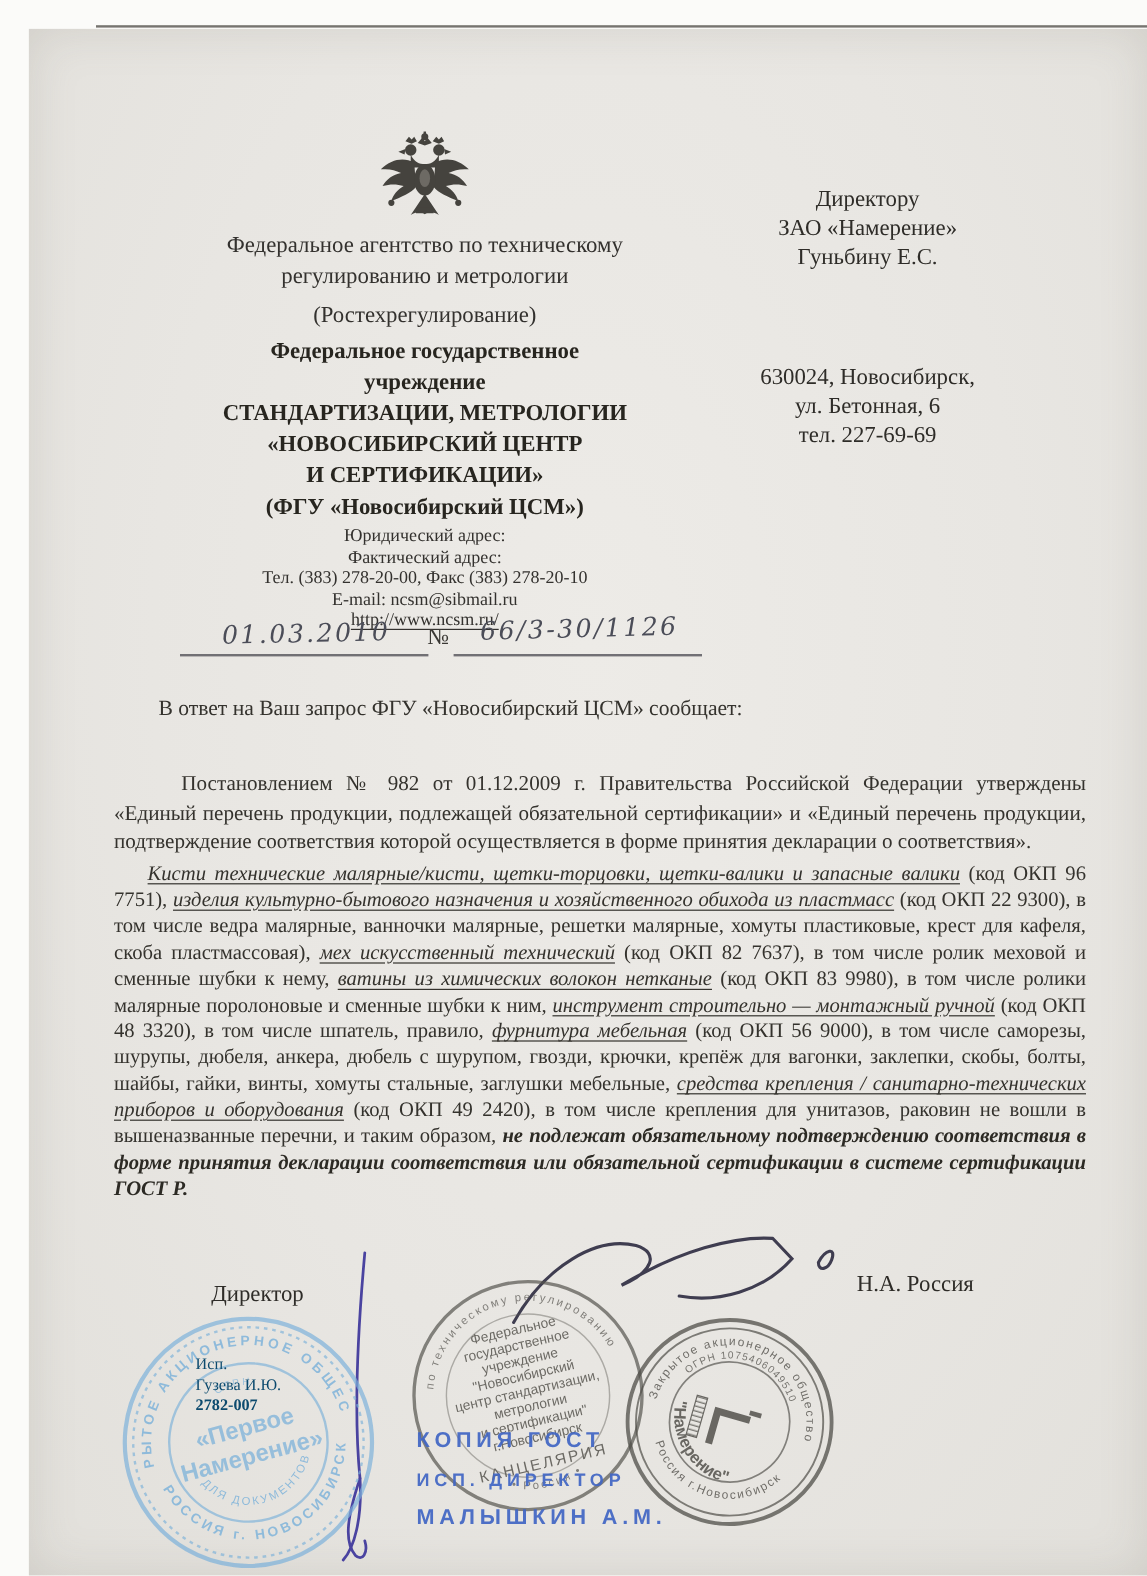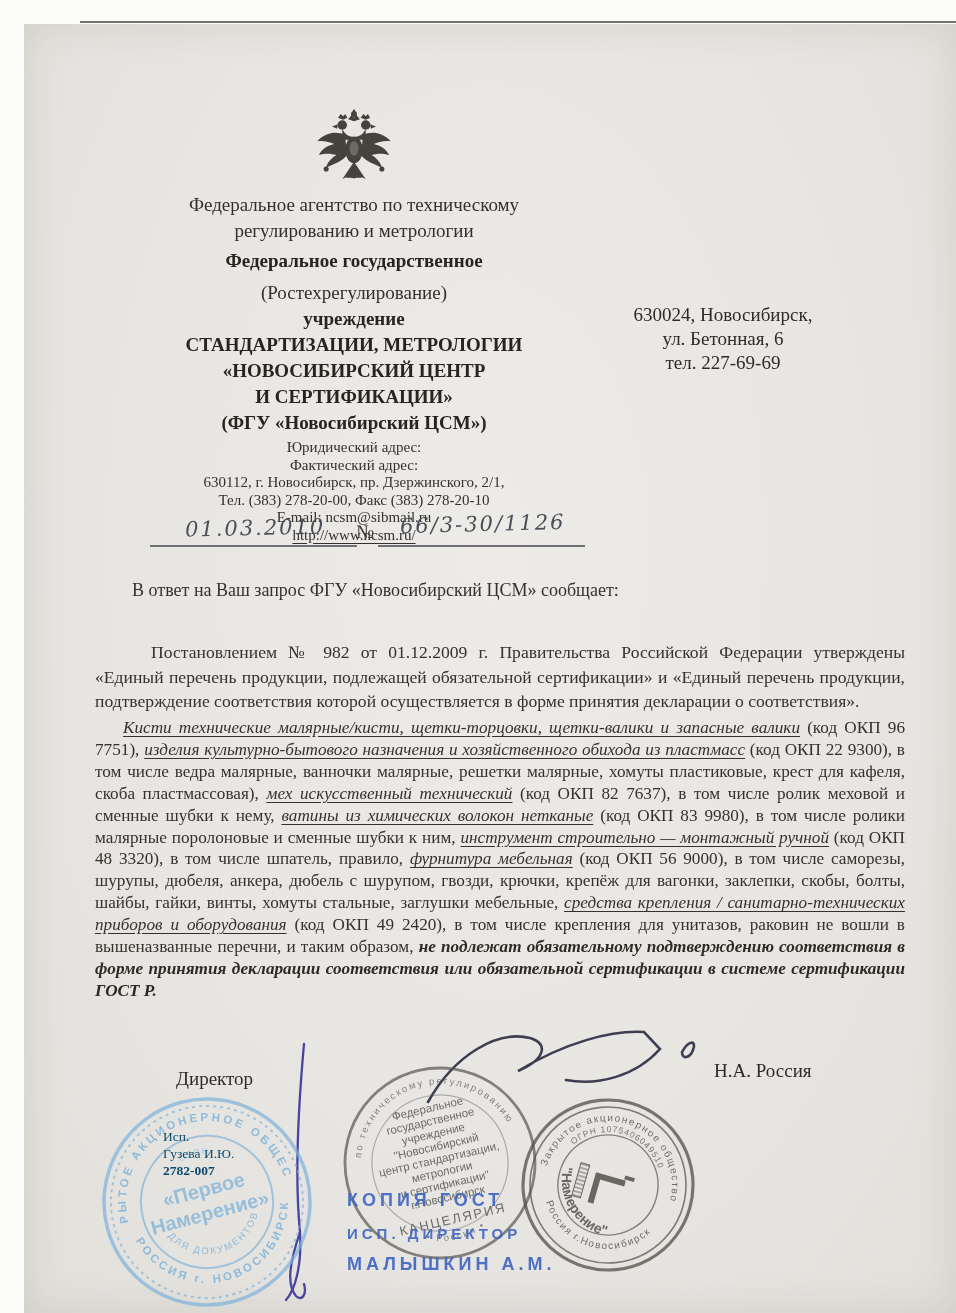--- a/index.html
+++ b/index.html
@@ -62,35 +62,39 @@
       <path d="M52,88 h16 M50,93 h20" stroke="#45433e" stroke-width="2"></path>
 
       <circle cx="22" cy="82" r="3.5"></circle>
       <circle cx="98" cy="82" r="3.5"></circle>
     </svg>
   </div>
 
   <div class="abs center" style="left:104px;top:192px;width:500px;">
     <div class="letterhead-line">Федеральное агентство по техническому</div>
     <div class="letterhead-line">регулированию и метрологии</div>
+    <div class="letterhead-line" style="margin-top:6px;">(Ростехрегулирование)</div>
     <div class="letterhead-line letterhead-bold" style="margin-top:4px;">Федеральное государственное</div>
-    <div class="letterhead-line" style="margin-top:6px;">(Ростехрегулирование)</div>
     <div class="letterhead-line letterhead-bold">учреждение</div>
     <div class="letterhead-line letterhead-bold">СТАНДАРТИЗАЦИИ, МЕТРОЛОГИИ</div>
     <div class="letterhead-line letterhead-bold">«НОВОСИБИРСКИЙ ЦЕНТР</div>
     <div class="letterhead-line letterhead-bold">И СЕРТИФИКАЦИИ»</div>
     <div class="letterhead-line letterhead-bold">(ФГУ «Новосибирский ЦСМ»)</div>
     <div class="addr-line" style="margin-top:3px;">Юридический адрес:</div>
     <div class="addr-line">Фактический адрес:</div>
-    <div class="addr-line">630112, г. Новосибирск, пр. Дзержинского, 2/1,</div>
     <div class="addr-line">Тел. (383) 278-20-00, Факс (383) 278-20-10</div>
     <div class="addr-line">E-mail: ncsm@sibmail.ru</div>
     <div class="addr-line underlined">http://www.ncsm.ru/</div>
   </div>
 
+  <div class="abs center" style="left:598px;top:155px;width:250px;">
+    <div class="addressee-line">Директору</div>
+    <div class="addressee-line">ЗАО «Намерение»</div>
+    <div class="addressee-line">Гуньбину Е.С.</div>
+  </div>
   <div class="abs center" style="left:598px;top:303px;width:250px;">
     <div class="addressee-line">630024, Новосибирск,</div>
     <div class="addressee-line">ул. Бетонная, 6</div>
     <div class="addressee-line">тел. 227-69-69</div>
   </div>
 
   <div class="abs hand" style="left:185px;top:516px;font-size:21px;transform:rotate(-1.2deg);">01.03.2010</div>
   <div class="abs refline" style="left:150px;top:545px;width:207px;"></div>
   <div class="abs" style="left:356px;top:521px;font-size:19px;color:#3a3834;">№</div>
   <div class="abs hand" style="left:400px;top:512px;font-size:21px;transform:rotate(-1.5deg);">66/3-30/1126</div>

